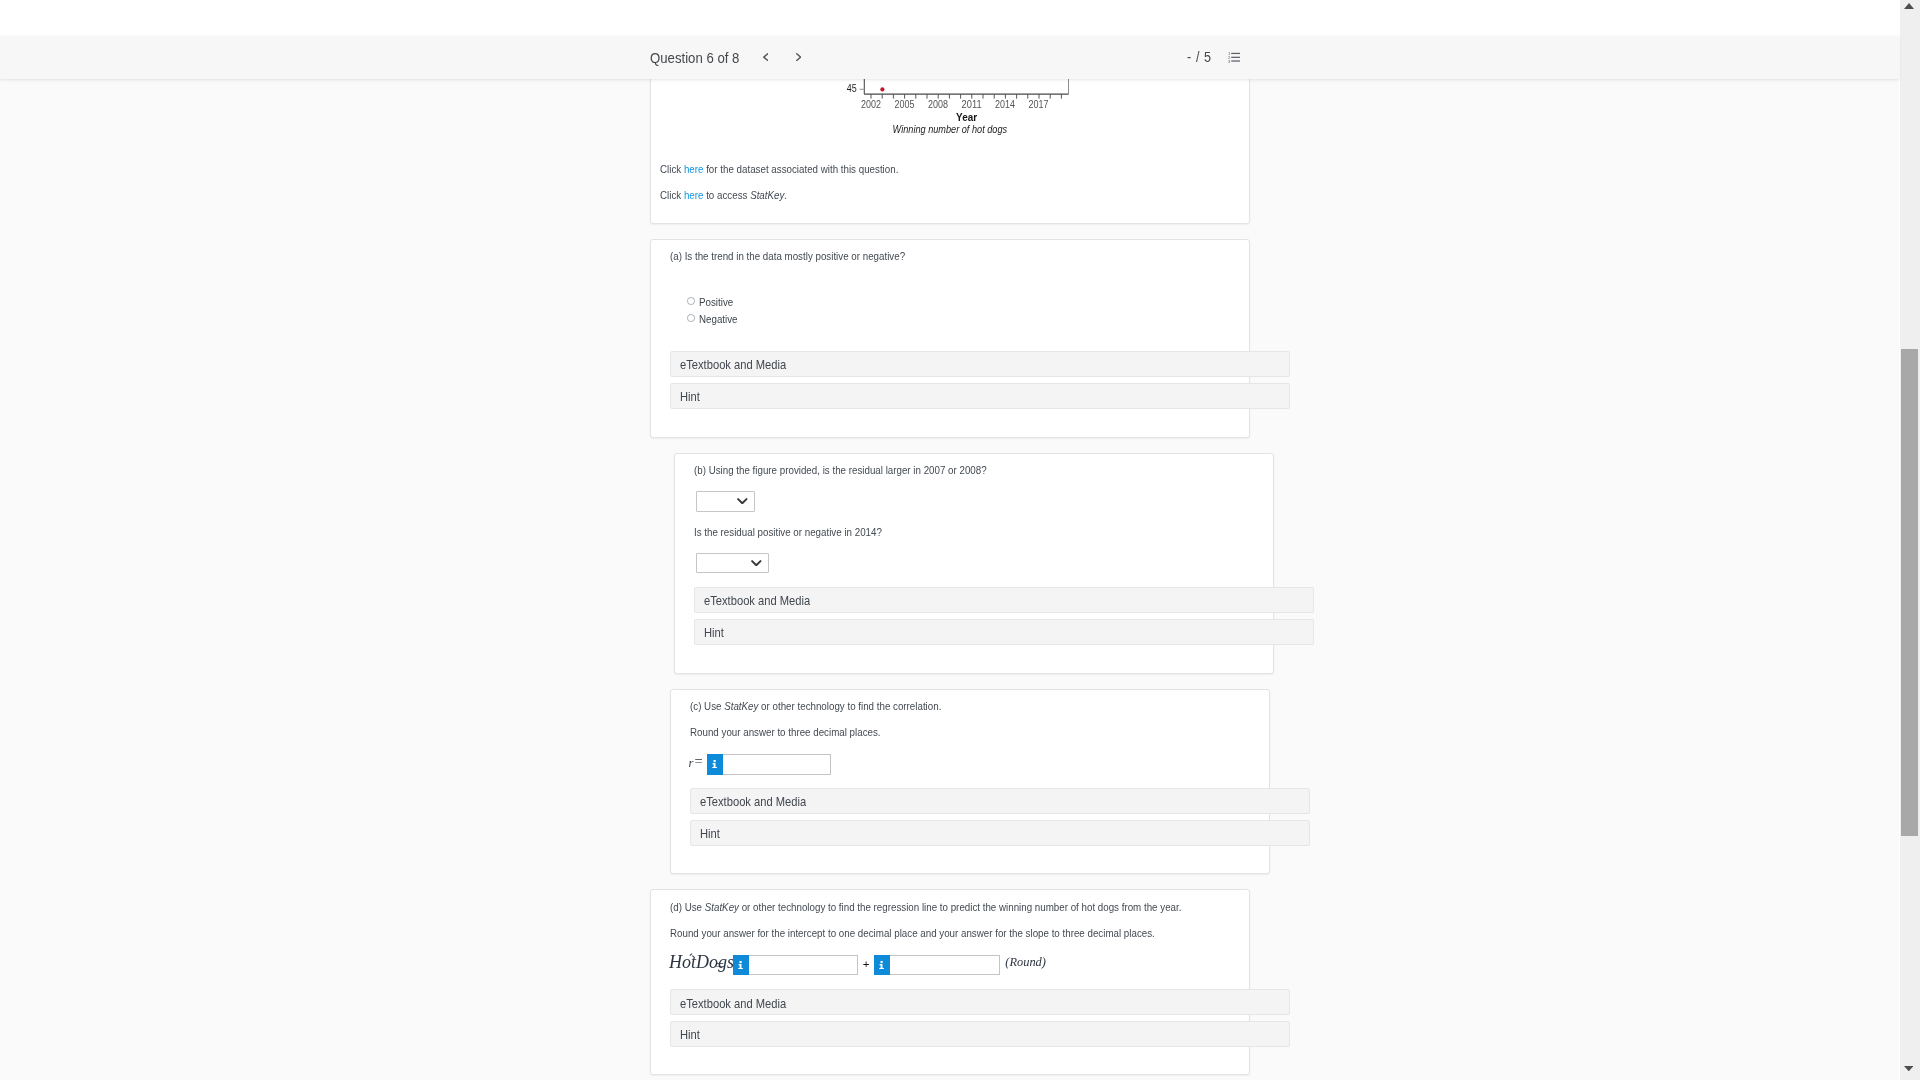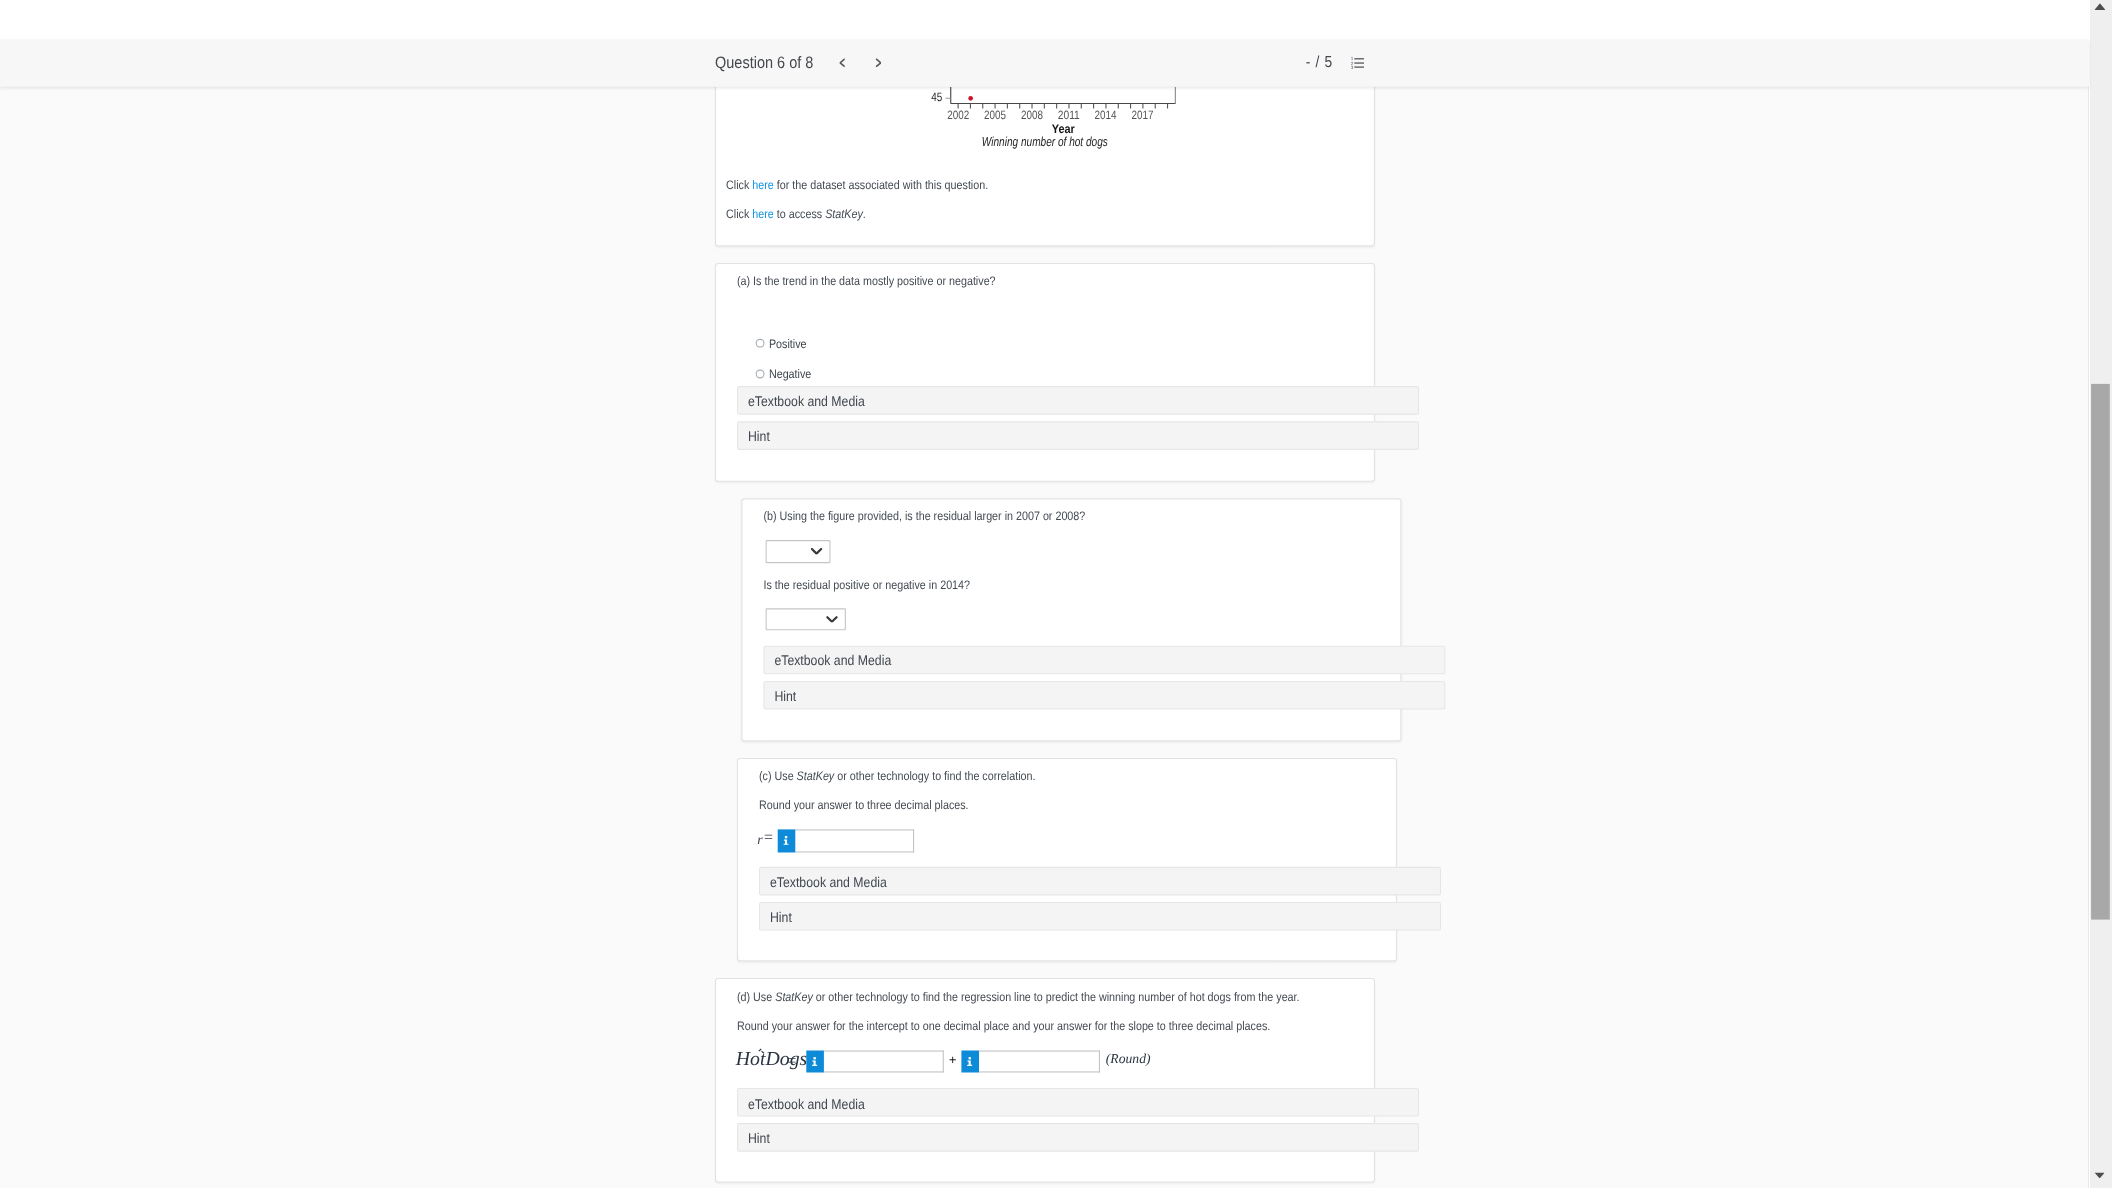--- a/index.html
+++ b/index.html
@@ -49,21 +49,21 @@
 
   .btnbar {
     height:26px; background:#f4f4f5; border:1px solid #e6e6e8; border-radius:2px;
     cursor:pointer; position:relative;
   }
   .btnbar > span {
     position:absolute; left:9.8px; top:5.2px; transform:scaleX(0.873);
     transform-origin:left top; white-space:nowrap;
     font-size:12.8px; color:#41474e; line-height:15px;
   }
-  .radio-row { position:relative; display:block; height:17px; width:120px;margin-top:11px; }
+  .radio-row { position:relative; display:block; height:17px; width:120px; }
   .radio { position:absolute; left:0; top:0px; width:7.5px; height:7.5px; border:1px solid #a9afb5; border-radius:50%; background:#fff; }
   .radio-row > span:last-child { position:absolute; left:11.4px; top:-1.5px;
       transform:scaleX(0.873); transform-origin:left top; white-space:nowrap;
       font-size:11.2px; color:#3d444b; }
 
   select.dd {
     -webkit-appearance:none; appearance:none; margin:0;
     border:1px solid #c5c5c8; background:#fff; border-radius:1px;
     height:20.6px; font-size:11px; color:#333; padding-left:4px; display:block;
   }

